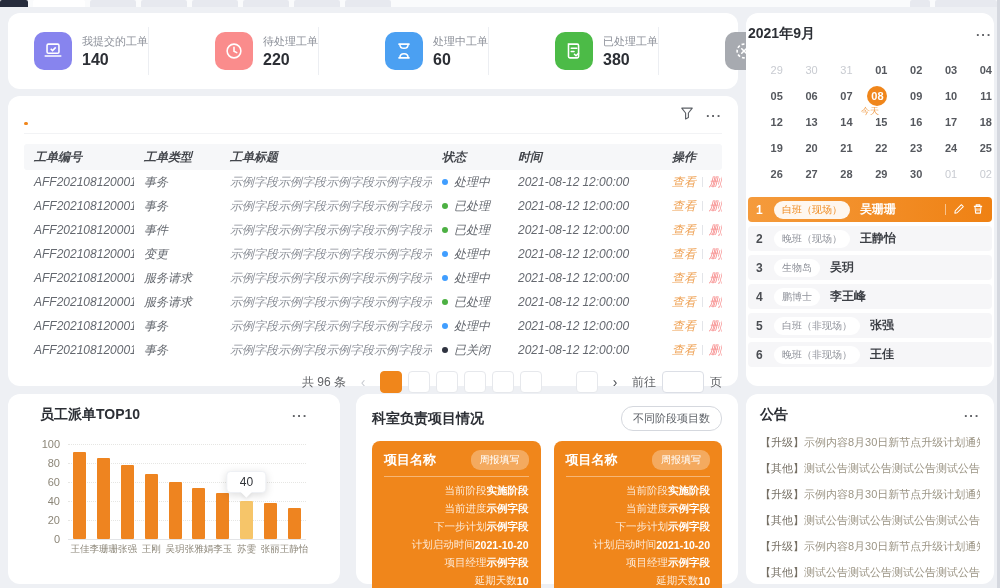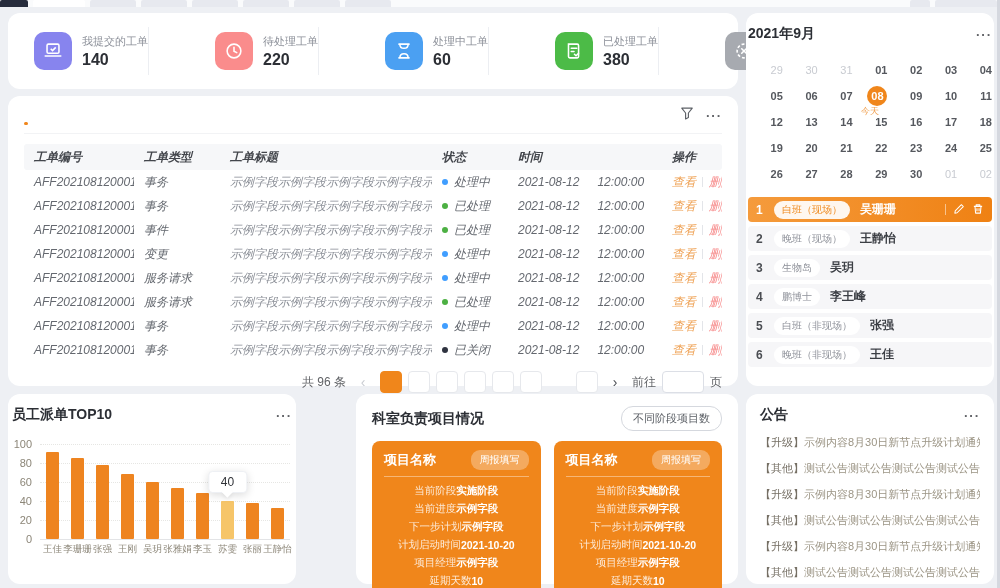--- a/index.html
+++ b/index.html
@@ -34,21 +34,21 @@
   .tab-tools { position:absolute; right:0; top:10px; display:flex; align-items:center; gap:12px; color:#5c6066; }
   .more-dots { font-size:13px; font-weight:bold; color:#606266; letter-spacing:1px; line-height:1; cursor:default; }
 
   .t-head,.t-row { display:flex; align-items:center;font-style:italic; }
   .t-head { background:#f6f7f9; height:26px; margin-top:10px; border-radius:3px; font-size:12px; font-weight:bold; color:#43464c; }
   .t-row { height:24px; font-size:12px; color:#64686f; }
   .c { padding-left:10px; white-space:nowrap; overflow:hidden; }
   .c1{width:110px;} .c2{width:86px;} .c3{width:212px;} .c4{width:76px;} .c5{width:154px;} .c6{width:60px;}
   .t-row .c3 { color:#8a8e96; }
   .dot { display:inline-block; width:6px; height:6px; border-radius:50%; margin-right:6px; vertical-align:1px; }
-  .clock { margin-left:18px;text-align:right; }
+  .clock { margin-left:3px;text-align:right; }
   .ops a { text-decoration:none; font-size:12px; cursor:pointer; }
   .view-a { color:#efa255; } .del-a { color:#f78d8d; }
   .sep { display:inline-block; width:1px; height:10px; background:#e3e5e9; margin:0 6px; vertical-align:-1px; }
 
   .pager { display:flex; justify-content:flex-end; align-items:center; gap:6px; margin-top:9px; font-size:12px; color:#606266; }
   .pg { min-width:22px; height:22px; border:1px solid #e6e8ec; background:#fff; border-radius:4px; font-size:12px; color:#4a4d53; display:flex; align-items:center; justify-content:center; padding:0 4px; cursor:pointer; font-family:inherit; }
   .pg.active { background:#f0861b; border-color:#f0861b; color:#fff; font-weight:bold; }
   .pg.plain { border:none; background:transparent; color:#9a9da3; }
   .pg.disabled { color:#c9ccd2; }
   .pg.nav { border:none; background:transparent; font-size:14px; }
@@ -74,21 +74,21 @@
   .sch-name { font-size:12px; font-weight:bold; color:#3c3f45; flex:1; }
   .row-actions { display:none; align-items:center; gap:7px; }
   .schedule-row.active { background:linear-gradient(90deg,#f59b3c,#ef8113); }
   .schedule-row.active .sch-idx { color:#fff; }
   .schedule-row.active .sch-tag { background:rgba(255,255,255,.92); color:#ef8c22; }
   .schedule-row.active .sch-name { color:#fff; }
   .schedule-row.active .row-actions { display:flex; }
   .vsep { width:1px; height:11px; background:rgba(255,255,255,.5); }
 
   
-  .chartpanel { left:8px; top:394px; width:288px; height:190px; padding:12px 4px; }
+  .chartpanel { left:8px; top:394px; width:332px; height:190px; padding:12px 32px; }
   .chart-wrap { position:relative; margin-top:20px; height:130px; }
   .chart-y { position:absolute; left:0; top:0; width:22px; height:95px; }
   .ytick { position:absolute; right:2px; font-size:11px; color:#8c8678; }
   .chart-area { position:absolute; left:28px; right:2px; top:0; height:95px; }
   .gridline { position:absolute; left:0; right:0; border-top:1px dotted #e6e6e3; }
   .gridline.base { border-top:1px solid #e3e4e6; }
   .chart-bars { position:absolute; left:0; right:0; top:0; height:95px; display:flex; }
   .slot { flex:1; position:relative; display:flex; align-items:flex-end; justify-content:center; height:95px; }
   .bar { width:13px; border-radius:1px; }
   .xlab { position:absolute; top:99px; left:50%; transform:translateX(-50%); font-size:9.5px; color:#8c8678; white-space:nowrap; }
@@ -96,21 +96,21 @@
   .tooltip::after { content:""; position:absolute; left:50%; bottom:-4px; margin-left:-4px; width:8px; height:8px; background:#fff; transform:rotate(45deg); box-shadow:2px 2px 4px rgba(0,0,0,.06); }
 
   .projpanel { left:356px; top:394px; width:382px; height:190px; padding:12px 16px; }
   .stage-btn { border:1px solid #d5d8de; background:#fff; border-radius:12px; font-size:11px; color:#5c6066; padding:4px 11px; cursor:pointer; font-family:inherit; }
   .proj-cards { display:flex; gap:13px; margin-top:10px; }
   .proj-card { flex:1; background:#f0861b; border-radius:8px; padding:9px 12px 10px; cursor:pointer; }
   .pc-head { display:flex; justify-content:space-between; align-items:center; padding-bottom:6px; border-bottom:1px solid rgba(255,255,255,.4); }
   .pc-name { color:#fff; font-weight:bold; font-size:13px; }
   .pc-badge { background:rgba(255,255,255,.3); border:none; color:#fff; font-size:10px; border-radius:9px; padding:3px 9px; cursor:pointer; font-family:inherit; }
   .pc-fields { margin-top:5px; }
-  .pc-field { display:flex; justify-content:center; align-items:center; height:18px; }
+  .pc-field { display:flex; justify-content:flex-end; align-items:center; height:18px; }
   .pf-label { font-size:10.5px; color:rgba(255,255,255,.82); }
   .pf-value { font-size:10.5px; color:#fff; font-weight:bold; }
 
   .noticepanel { left:746px; top:394px; width:248px; height:190px; padding:12px 14px; }
   .notice { margin-top:11px; font-size:11px; white-space:nowrap; overflow:hidden; cursor:pointer; }
   .ntag { color:#756f64; }
   .ntext { color:#9b9484; }
 </style>
 </head>
 <body>

